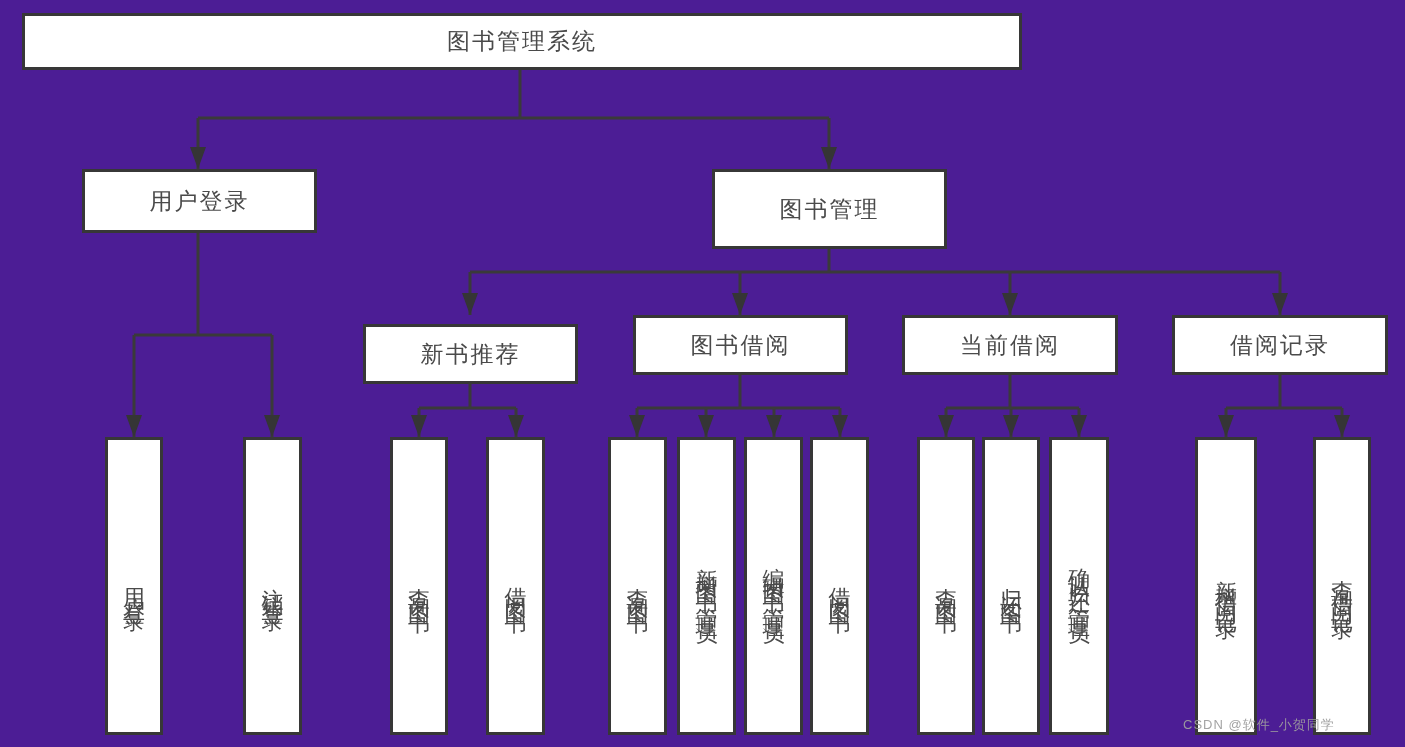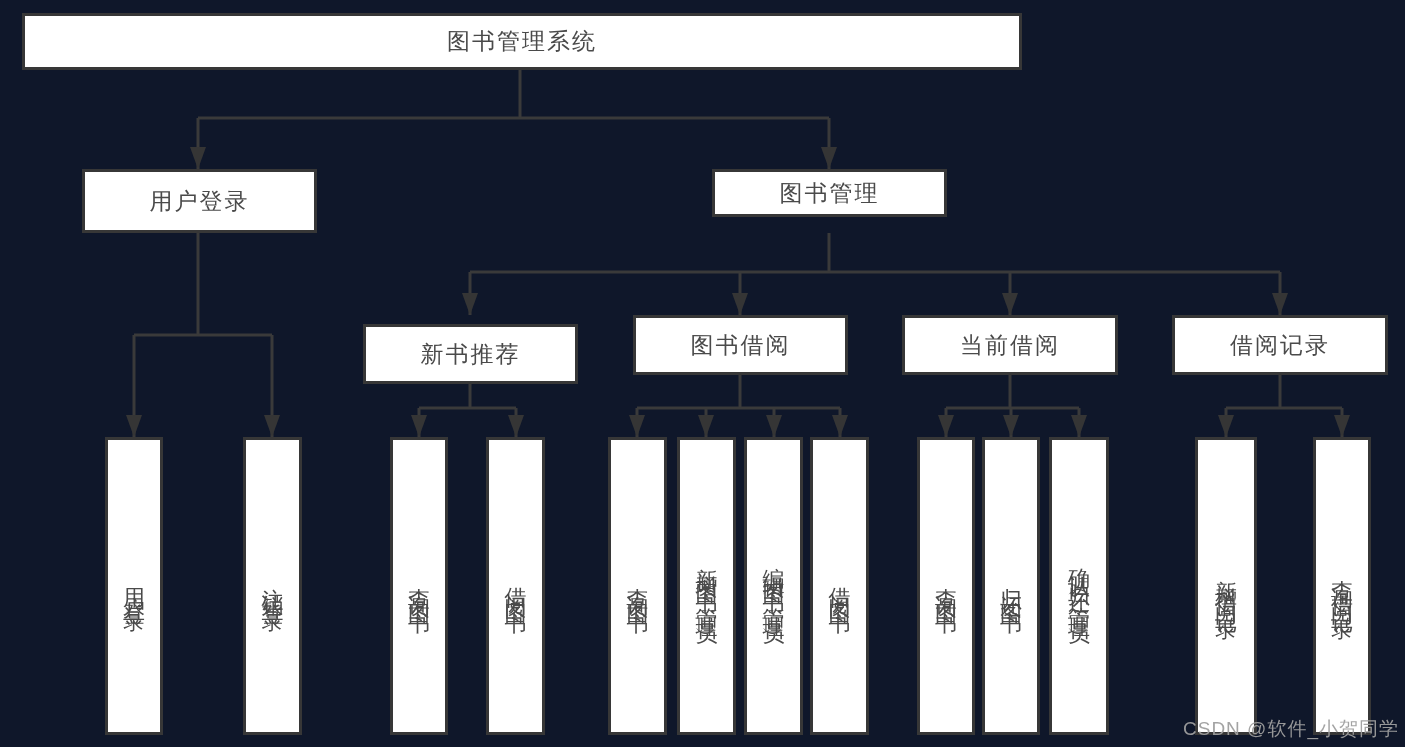--- a/index.html
+++ b/index.html
@@ -1,20 +1,20 @@
 <!DOCTYPE html>
 <html><head>
 <meta charset="utf-8">
 <style>
   html, body { margin: 0; padding: 0; background: #ffffff; }
   #canvas {
     position: relative;
     width: 1405px;
     height: 747px;
-    background: #0f172a;
+    background: #4c1d95;
     overflow: hidden;
     font-family: "Liberation Sans", "DejaVu Sans", sans-serif;
   }
   #connectors {
     position: absolute;
     left: 0; top: 0;
     width: 1405px; height: 747px;
   }
   #connectors path {
     fill: none;
@@ -51,21 +51,21 @@
     color: #4a4a4a;
     font-size: 22px;
     letter-spacing: 8px;
     line-height: 1;
     z-index: 2;
   }
   #watermark {
     position: absolute;
     left: 1183px;
     top: 716px;
-    font-size: 19px;
+    font-size: 13px;
     color: rgba(158, 158, 158, 0.95);
     letter-spacing: 1px;
     white-space: nowrap;
     z-index: 5;
   }
 </style>
 </head>
 <body>
 
 <div id="canvas">
@@ -103,21 +103,21 @@
     <polygon points="938,415 954,415 946,437"></polygon>
     <polygon points="1003,415 1019,415 1011,437"></polygon>
     <polygon points="1071,415 1087,415 1079,437"></polygon>
     <polygon points="1218,415 1234,415 1226,437"></polygon>
     <polygon points="1334,415 1350,415 1342,437"></polygon>
   </svg>
 
   <div class="hbox" style="left:22px; top:13px; width:1000px; height:57px;">图书管理系统</div>
 
   <div class="hbox" style="left:82px; top:169px; width:235px; height:64px;">用户登录</div>
-  <div class="hbox" style="left:712px; top:169px; width:235px; height:48px;font-family:Liberation Mono, monospace;">图书管理</div>
+  <div class="hbox" style="left:712px; top:169px; width:235px; height:80px;font-family:Liberation Mono, monospace;">图书管理</div>
 
   <div class="hbox" style="left:363px; top:315px; width:215px; height:60px;margin-top:9px;">新书推荐</div>
   <div class="hbox" style="left:633px; top:315px; width:215px; height:60px;">图书借阅</div>
   <div class="hbox" style="left:902px; top:315px; width:216px; height:60px;">当前借阅</div>
   <div class="hbox" style="left:1172px; top:315px; width:216px; height:60px;">借阅记录</div>
 
   <div class="vbox" style="left:105px; width:58px;">用户登录</div>
   <div class="vbox" style="left:243px; width:59px;">注销登录</div>
 
   <div class="vbox" style="left:390px; width:58px;">查询图书</div>

